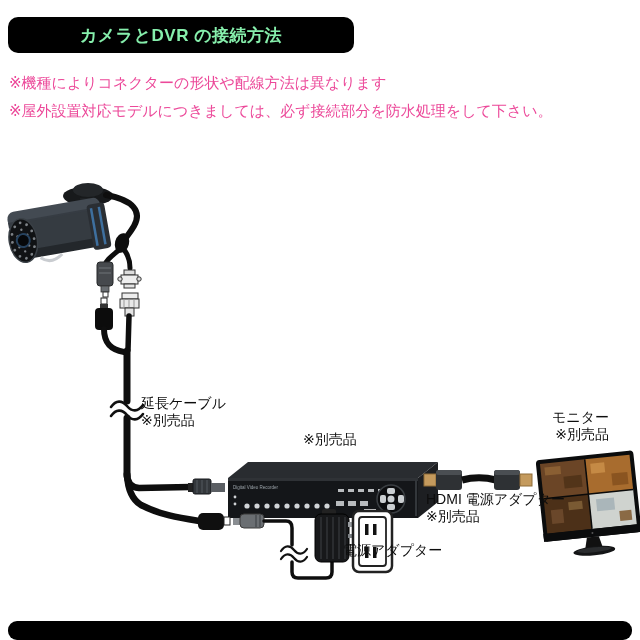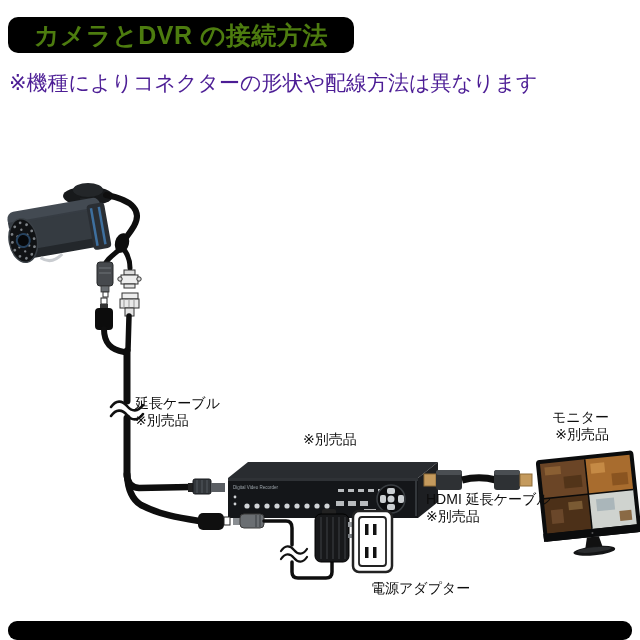--- a/index.html
+++ b/index.html
@@ -5,44 +5,45 @@
   html,body{margin:0;padding:0;background:#ffffff;}
   #stage{
     position:relative;width:640px;height:640px;background:#ffffff;overflow:hidden;
     font-family:"Liberation Sans","DejaVu Sans",sans-serif;color:#111;
   }
   .abs{position:absolute;}
   #title-bar{
     left:8px;top:17px;width:346px;height:36px;background:#000;border-radius:10px;
     display:flex;align-items:center;justify-content:center;
   }
-  #title-bar span{color:#4d7c0f;font-weight:bold;font-size:25px;letter-spacing:0.5px;white-space:nowrap;}
-  #notes{left:9px;top:69px;width:628px;font-size:21px;line-height:27.5px;color:#4c1d95;}
+  #title-bar span{color:#86efac;font-weight:bold;font-size:17px;letter-spacing:0.5px;white-space:nowrap;}
+  #notes{left:9px;top:69px;width:628px;font-size:15px;line-height:27.5px;color:#ec4899;}
   #notes div{white-space:nowrap;}
   .lbl{font-size:14px;line-height:16.5px;color:#0d0d0d;white-space:nowrap;}
   .lbl div{white-space:nowrap;}
-  #lbl-ext{left:135px;top:395px;}
+  #lbl-ext{left:141px;top:395px;}
   #lbl-dvr{left:303px;top:431px;}
   #lbl-hdmi{left:426px;top:491px;}
   #lbl-mon{left:537px;top:409px;width:72px;text-align:right;}
-  #lbl-pwr{left:343px;top:580px;margin-left:28px;}
+  #lbl-pwr{left:343px;top:542px;}
   #bottom-bar{left:8px;top:621px;width:624px;height:19px;background:#000;border-radius:9px;}
   svg{position:absolute;left:0;top:0;}
 </style>
 </head>
 <body>
 
 <div id="stage">
 
   <div class="abs" id="title-bar">
     <span>カメラとDVR の接続方法</span>
   </div>
 
   <div class="abs" id="notes">
     <div>※機種によりコネクターの形状や配線方法は異なります</div>
+    <div>※屋外設置対応モデルにつきましては、必ず接続部分を防水処理をして下さい。</div>
   </div>
 
   <svg width="640" height="640" viewBox="0 0 640 640">
 
     <g>
       <ellipse cx="88" cy="196" rx="25" ry="9.5" fill="#17191b"></ellipse>
       <ellipse cx="88" cy="190" rx="15" ry="7" fill="#232629"></ellipse>
       <rect x="80" y="198" width="14" height="13" fill="#1d2023"></rect>
       <circle cx="88" cy="207" r="5" fill="#17191b"></circle>
     </g>
@@ -252,21 +253,21 @@
   <div class="abs lbl" id="lbl-ext">
     <div>延長ケーブル</div>
     <div>※別売品</div>
   </div>
 
   <div class="abs lbl" id="lbl-dvr">
     <div>※別売品</div>
   </div>
 
   <div class="abs lbl" id="lbl-hdmi">
-    <div>HDMI 延長ケーブル</div>
+    <div>HDMI 電源アダプター</div>
     <div>※別売品</div>
   </div>
 
   <div class="abs lbl" id="lbl-mon">
     <div>モニター</div>
     <div>※別売品</div>
   </div>
 
   <div class="abs lbl" id="lbl-pwr">
     <div>電源アダプター</div>

